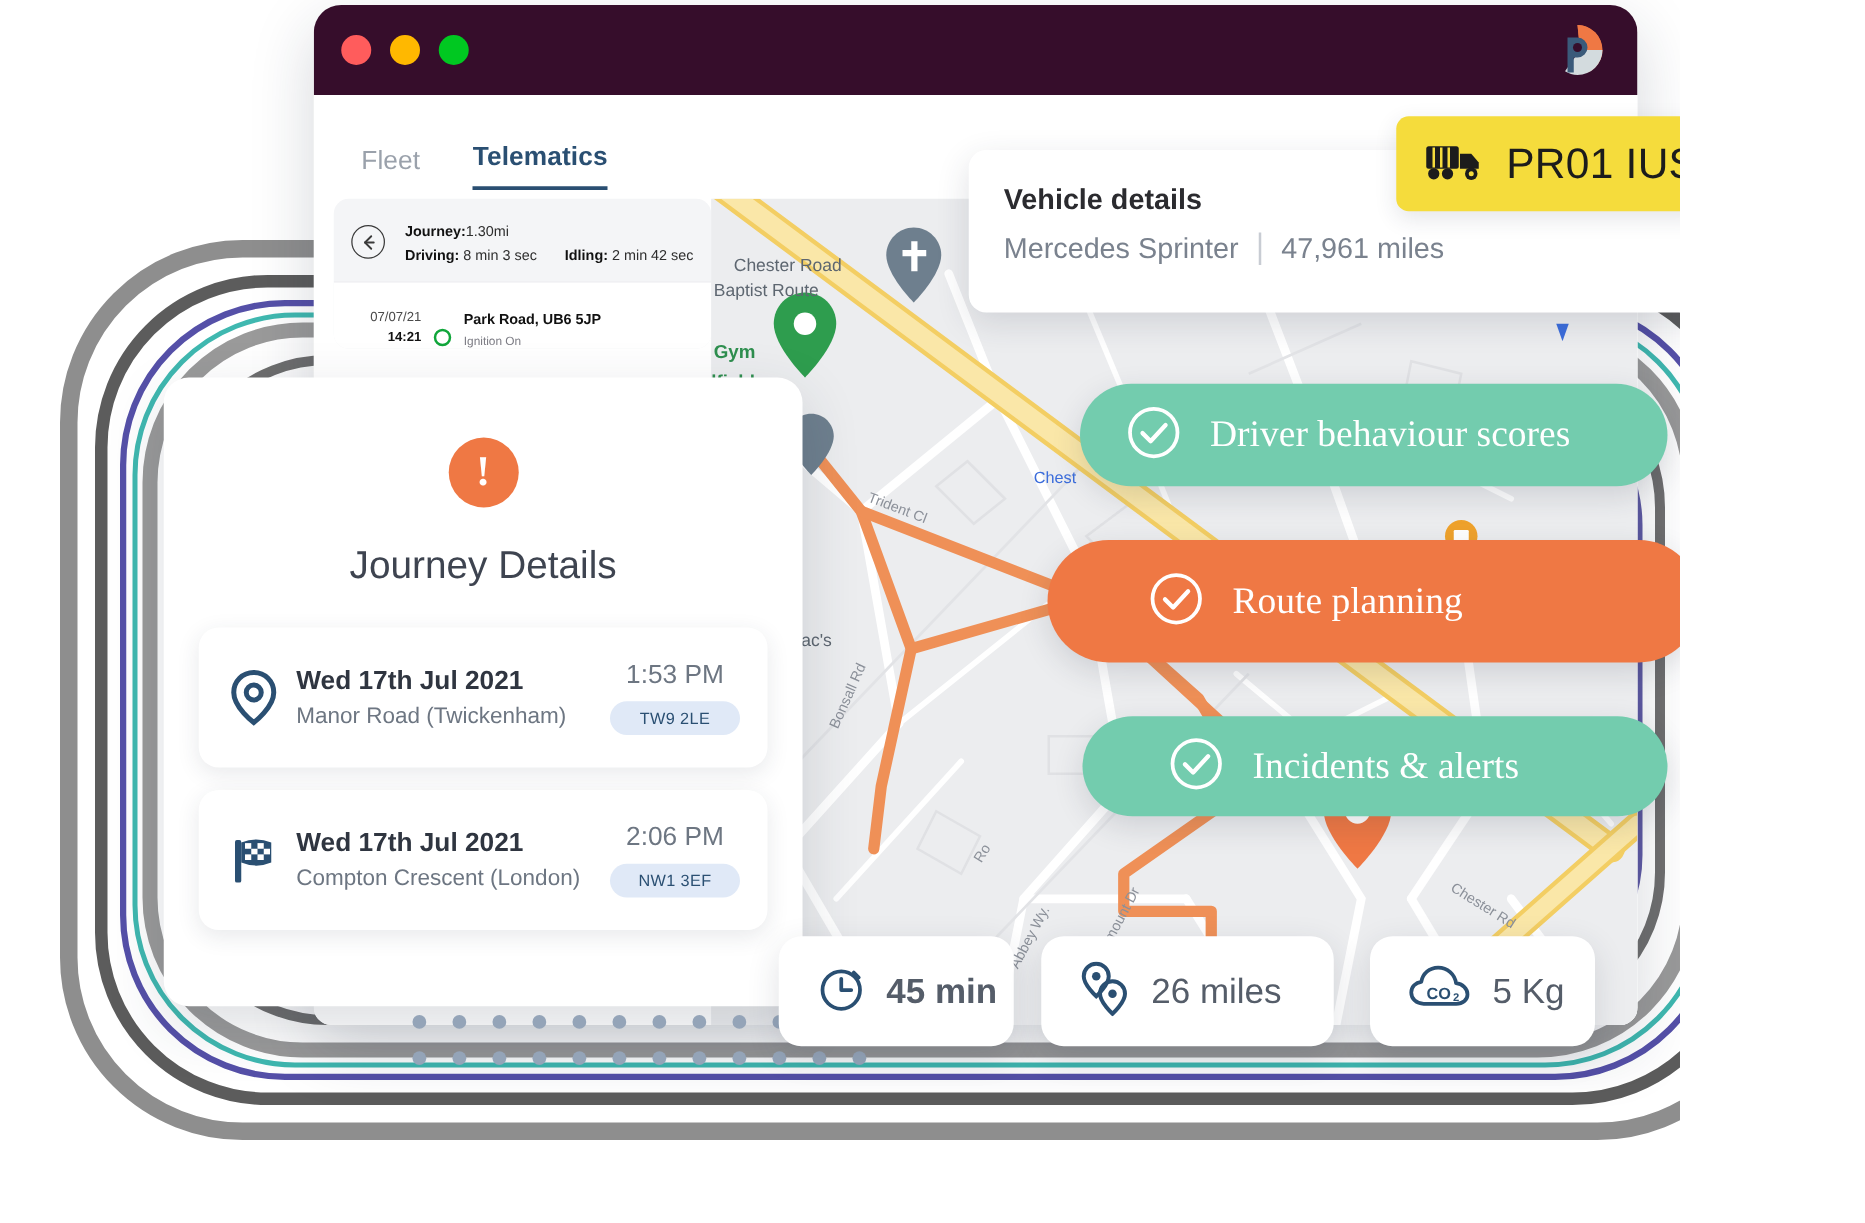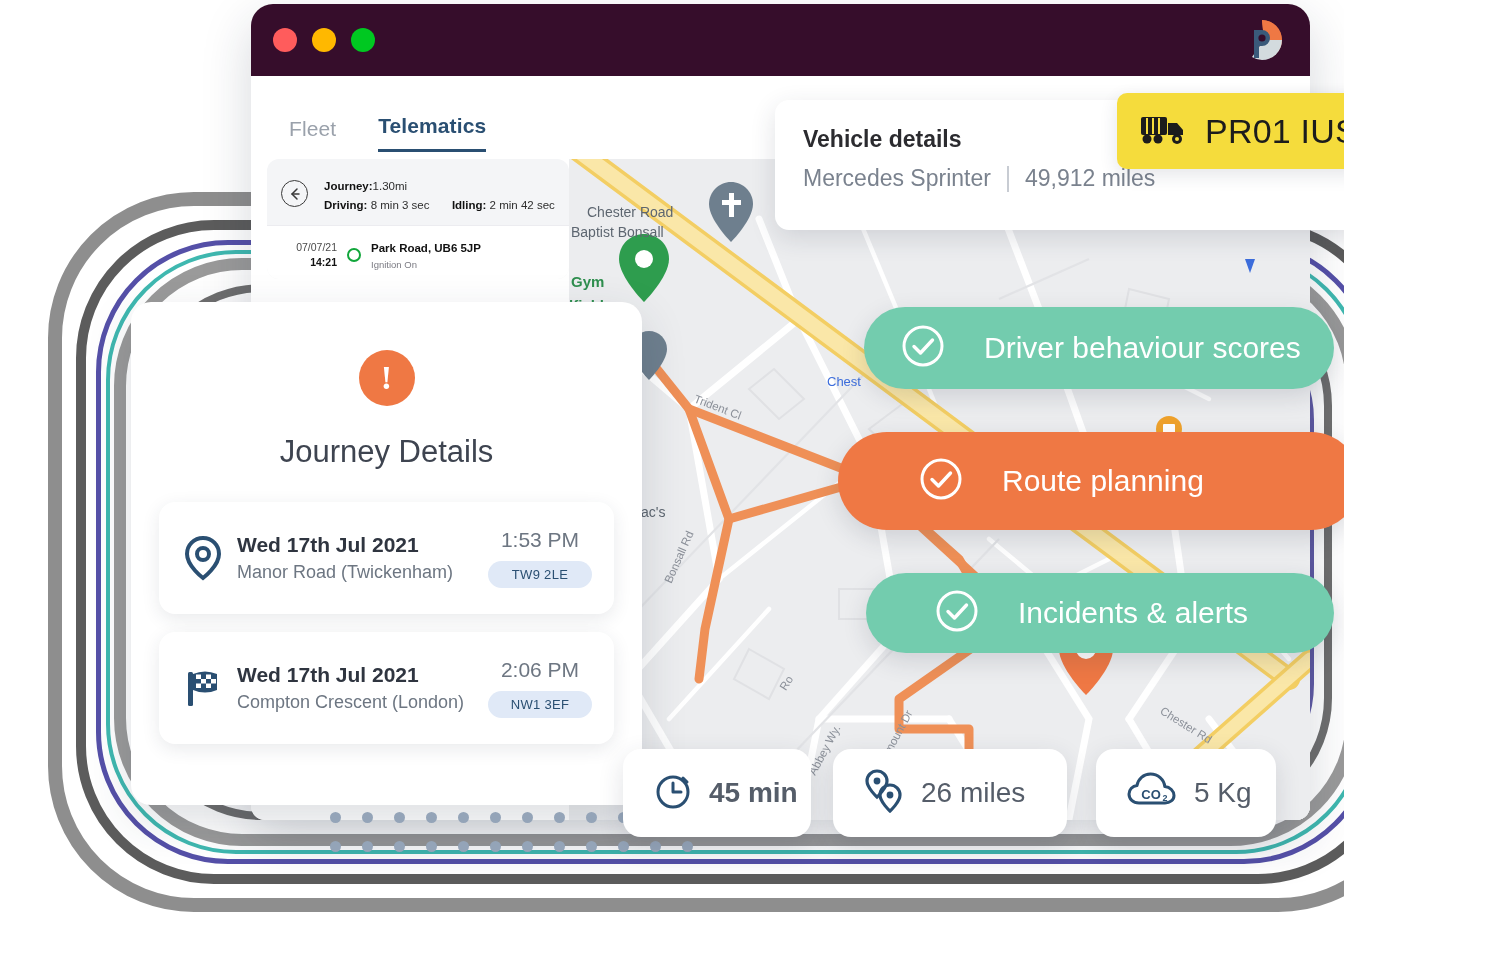--- a/index.html
+++ b/index.html
@@ -61,21 +61,21 @@
   .back-circle {
     width: 27px; height: 27px; border-radius: 50%;
     border: 1.6px solid #3a3a3a; flex: 0 0 auto;
     display: flex; align-items: center; justify-content: center;
     margin-top: 3px;
   }
   .telem-lines { font-size: 11.5px; color: #2e2e2e; line-height: 1.65; }
   .telem-lines b { color: #111; }
   .telem-lines .sep { display: inline-block; width: 16px; }
   .telem-row2 {
-    display: flex; gap: 9px; align-items: center;
+    display: flex; gap: 9px; align-items: flex-end;
     padding: 6px 12px 0 12px; background: #fff;
     border-top: 1px solid #ececf0; height: 54px;
   }
   .telem-date { font-size: 10.5px; color: #4a4a4a; text-align: right; width: 58px; line-height: 1.5; }
   .telem-date b { color: #111; }
   .telem-dot-col { width: 16px; display: flex; flex-direction: column; align-items: center; padding-top: 2px; }
   .green-ring { width: 14px; height: 14px; border-radius: 50%; border: 2.6px solid #11A63B; background: #fff; }
   .telem-vline { width: 3px; flex: 1; background: #d8d8dd; margin-top: 2px; }
   .telem-addr { font-size: 11.5px; font-weight: bold; color: #111; line-height: 1.35; }
   .telem-sub { font-size: 9.5px; color: #7b7b83; margin-top: 3px; }
@@ -91,21 +91,21 @@
   .maplabel {
     position: absolute; font-size: 14px; color: #5d6670;
     font-family: "Liberation Sans", sans-serif; white-space: nowrap;
   }
   .maplabel-blue { color: #3c6ddb; font-size: 13px; text-align: center; }
   .maplabel-green { color: #2f8f4f; font-size: 15px; font-weight: bold; }
   .maplabel-sm { font-size: 11.5px; color: #8b9099; }
 
   
   .vehicle-card {
-    position: absolute; left: 775px; top: 100px;
+    position: absolute; left: 775px; top: 120px;
     width: 595px; height: 130px;
     background: #fff; border-radius: 14px;
     box-shadow: 0 8px 26px rgba(40,50,70,.14);
     padding: 26px 0 0 28px;
   }
   .vehicle-title { font-size: 23px; font-weight: bold; color: #2b2b2f; }
   .vehicle-sub { margin-top: 12px; font-size: 23px; color: #7a828e; display: flex; align-items: center; gap: 16px; }
   .vbar { width: 2px; height: 26px; background: #c8ccd3; display: inline-block; }
 
   
@@ -114,23 +114,24 @@
     width: 247px; height: 76px;
     background: #F5DC3C; border-radius: 10px;
     display: flex; align-items: center; gap: 16px;
     padding-left: 22px;
     box-shadow: 0 6px 18px rgba(40,50,70,.12);
   }
   .plate-text { font-size: 34px; color: #1c1c1c; letter-spacing: .2px; }
 
   
   .pill {
-    position: absolute; display: flex; align-items: center; gap: 38px;
+    position: absolute; display: flex; align-items: center; gap: 22px;
     border-radius: 999px; color: #fff;
     box-shadow: 0 8px 24px rgba(40,50,70,.15);
+    font-family: Liberation Serif, serif;
   }
   .pill-green { background: #73CCAE; }
   .pill-orange { background: #EF7844; }
   .pill-label { font-size: 30px; }
   .pill-1 { left: 864px; top: 307px; width: 470px; height: 82px; padding-left: 36px; }
   .pill-2 { left: 838px; top: 432px; width: 522px; height: 98px; padding-left: 80px; }
   .pill-3 { left: 866px; top: 573px; width: 468px; height: 80px; padding-left: 68px; }
 
   
   .journey-card {
@@ -348,21 +349,21 @@
           <g>
             <path d="M490 490 c0 -15 12 -27 27 -27 s27 12 27 27 c0 19 -27 46 -27 46 s-27 -27 -27 -46 z" fill="#EF7844"></path>
             <circle cx="517" cy="490" r="10" fill="#ffffff"></circle>
           </g>
           <g>
             <path d="M676 100 l10 0 l-5 14 z" fill="#3c6ddb"></path>
           </g>
         </svg>
 
         <span class="maplabel" style="left:18px;  top:45px;">Chester Road</span>
-        <span class="maplabel" style="left:2px;   top:65px;">Baptist Bonsall</span>
+        <span class="maplabel" style="left:2px;   top:65px;">Baptist Route</span>
         <span class="maplabel maplabel-green" style="left:2px; top:114px;">Gym</span>
         <span class="maplabel maplabel-green" style="left:0px; top:138px;">lfield</span>
         <span class="maplabel maplabel-sm" style="left:124px; top:242px; transform:rotate(21deg);">Trident Cl</span>
         <span class="maplabel maplabel-blue" style="left:258px; top:215px;">Chest</span>
         <span class="maplabel" style="left:72px; top:345px;">ac's</span>
         <span class="maplabel maplabel-sm" style="left:82px;  top:392px; transform:rotate(-66deg);">Bonsall Rd</span>
         <span class="maplabel maplabel-sm" style="left:228px; top:585px; transform:rotate(-62deg);">Abbey Wy.</span>
         <span class="maplabel maplabel-sm" style="left:292px; top:575px; transform:rotate(-62deg);">echmount Dr</span>
         <span class="maplabel maplabel-sm" style="left:595px; top:455px; transform:rotate(-20deg);">Quay Rd</span>
         <span class="maplabel maplabel-sm" style="left:588px; top:560px; transform:rotate(32deg);">Chester Rd</span>
@@ -372,21 +373,21 @@
       </div>
 
     </div>
   </div>
 
   <div class="vehicle-card">
     <div class="vehicle-title">Vehicle details</div>
     <div class="vehicle-sub">
       <span>Mercedes Sprinter</span>
       <span class="vbar"></span>
-      <span>49,912 miles</span>
+      <span>47,961 miles</span>
     </div>
   </div>
 
   <div class="plate">
     <span>
       <svg width="50" height="36" viewBox="0 0 50 36">
         <rect x="2" y="6" width="26" height="18" rx="2" fill="#1c1c1c"></rect>
         <g stroke="#F5DC3C" stroke-width="2">
           <line x1="8" y1="7" x2="8" y2="23"></line>
           <line x1="14" y1="7" x2="14" y2="23"></line>

